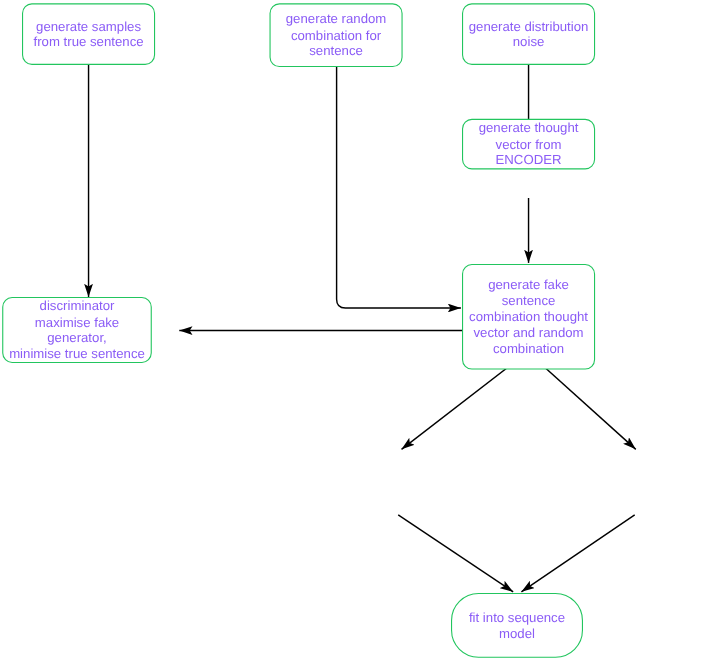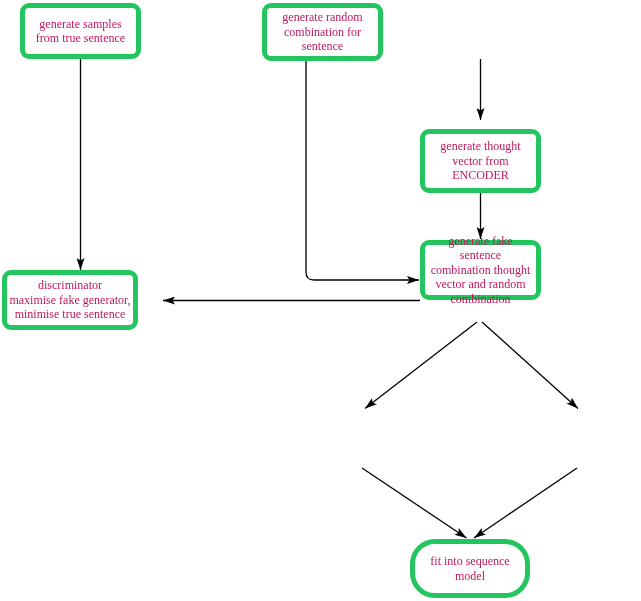--- a/index.html
+++ b/index.html
@@ -18,33 +18,32 @@
   #edges {
     position: absolute;
     left: 0;
     top: 0;
     z-index: 1;
   }
   .node {
     position: absolute;
     box-sizing: border-box;
     background: #ffffff;
-    border: 5px solid #22c55e;
+    border: 1px solid #22c55e;
     border-radius: 9px;
     display: flex;
     align-items: center;
     justify-content: center;
     text-align: center;
     font-size: 12px;
     line-height: 1.2;
-    color: #be185d;
+    color: #8b5cf6;
     white-space: pre-line;
     padding: 2px;
     z-index: 2;
-    font-family: Liberation Serif, serif;
   }
   .edge {
     fill: none;
     stroke: #000000;
     stroke-width: 1.3;
   }
 </style>
 </head>
 <body>
 
@@ -64,30 +63,32 @@
     <path class="edge" d="M420,300.5 L163,300.5" marker-end="url(#arrow)"></path>
     <path class="edge" d="M477,322 L365,408.5" marker-end="url(#arrow)"></path>
     <path class="edge" d="M482,322 L578,408.5" marker-end="url(#arrow)"></path>
     <path class="edge" d="M362,468 L466.5,538" marker-end="url(#arrow)"></path>
     <path class="edge" d="M577,468 L474,538" marker-end="url(#arrow)"></path>
   </svg>
 
   <div class="node" style="left:20px; top:3px; width:121px; height:56px;">generate samples
 from true sentence</div>
 
-  <div class="node" style="left:245px; top:3px; width:121px; height:58px;margin-left:17px;">generate random
+  <div class="node" style="left:245px; top:3px; width:121px; height:58px;">generate random
 combination for
 sentence</div>
 
+  <div class="node" style="left:420px; top:3px; width:121px; height:56px;">generate distribution
+noise</div>
 
-  <div class="node" style="left:420px; top:129px; width:121px; height:64px;">generate thought
+  <div class="node" style="left:420px; top:108px; width:121px; height:46px;">generate thought
 vector from
 ENCODER</div>
 
-  <div class="node" style="left:420px; top:240px; width:121px; height:60px;">generate fake
+  <div class="node" style="left:420px; top:240px; width:121px; height:96px;">generate fake
 sentence
 combination thought
 vector and random
 combination</div>
 
   <div class="node" style="left:2px; top:270px; width:136px; height:60px;">discriminator
 maximise fake generator,
 minimise true sentence</div>
 
 

